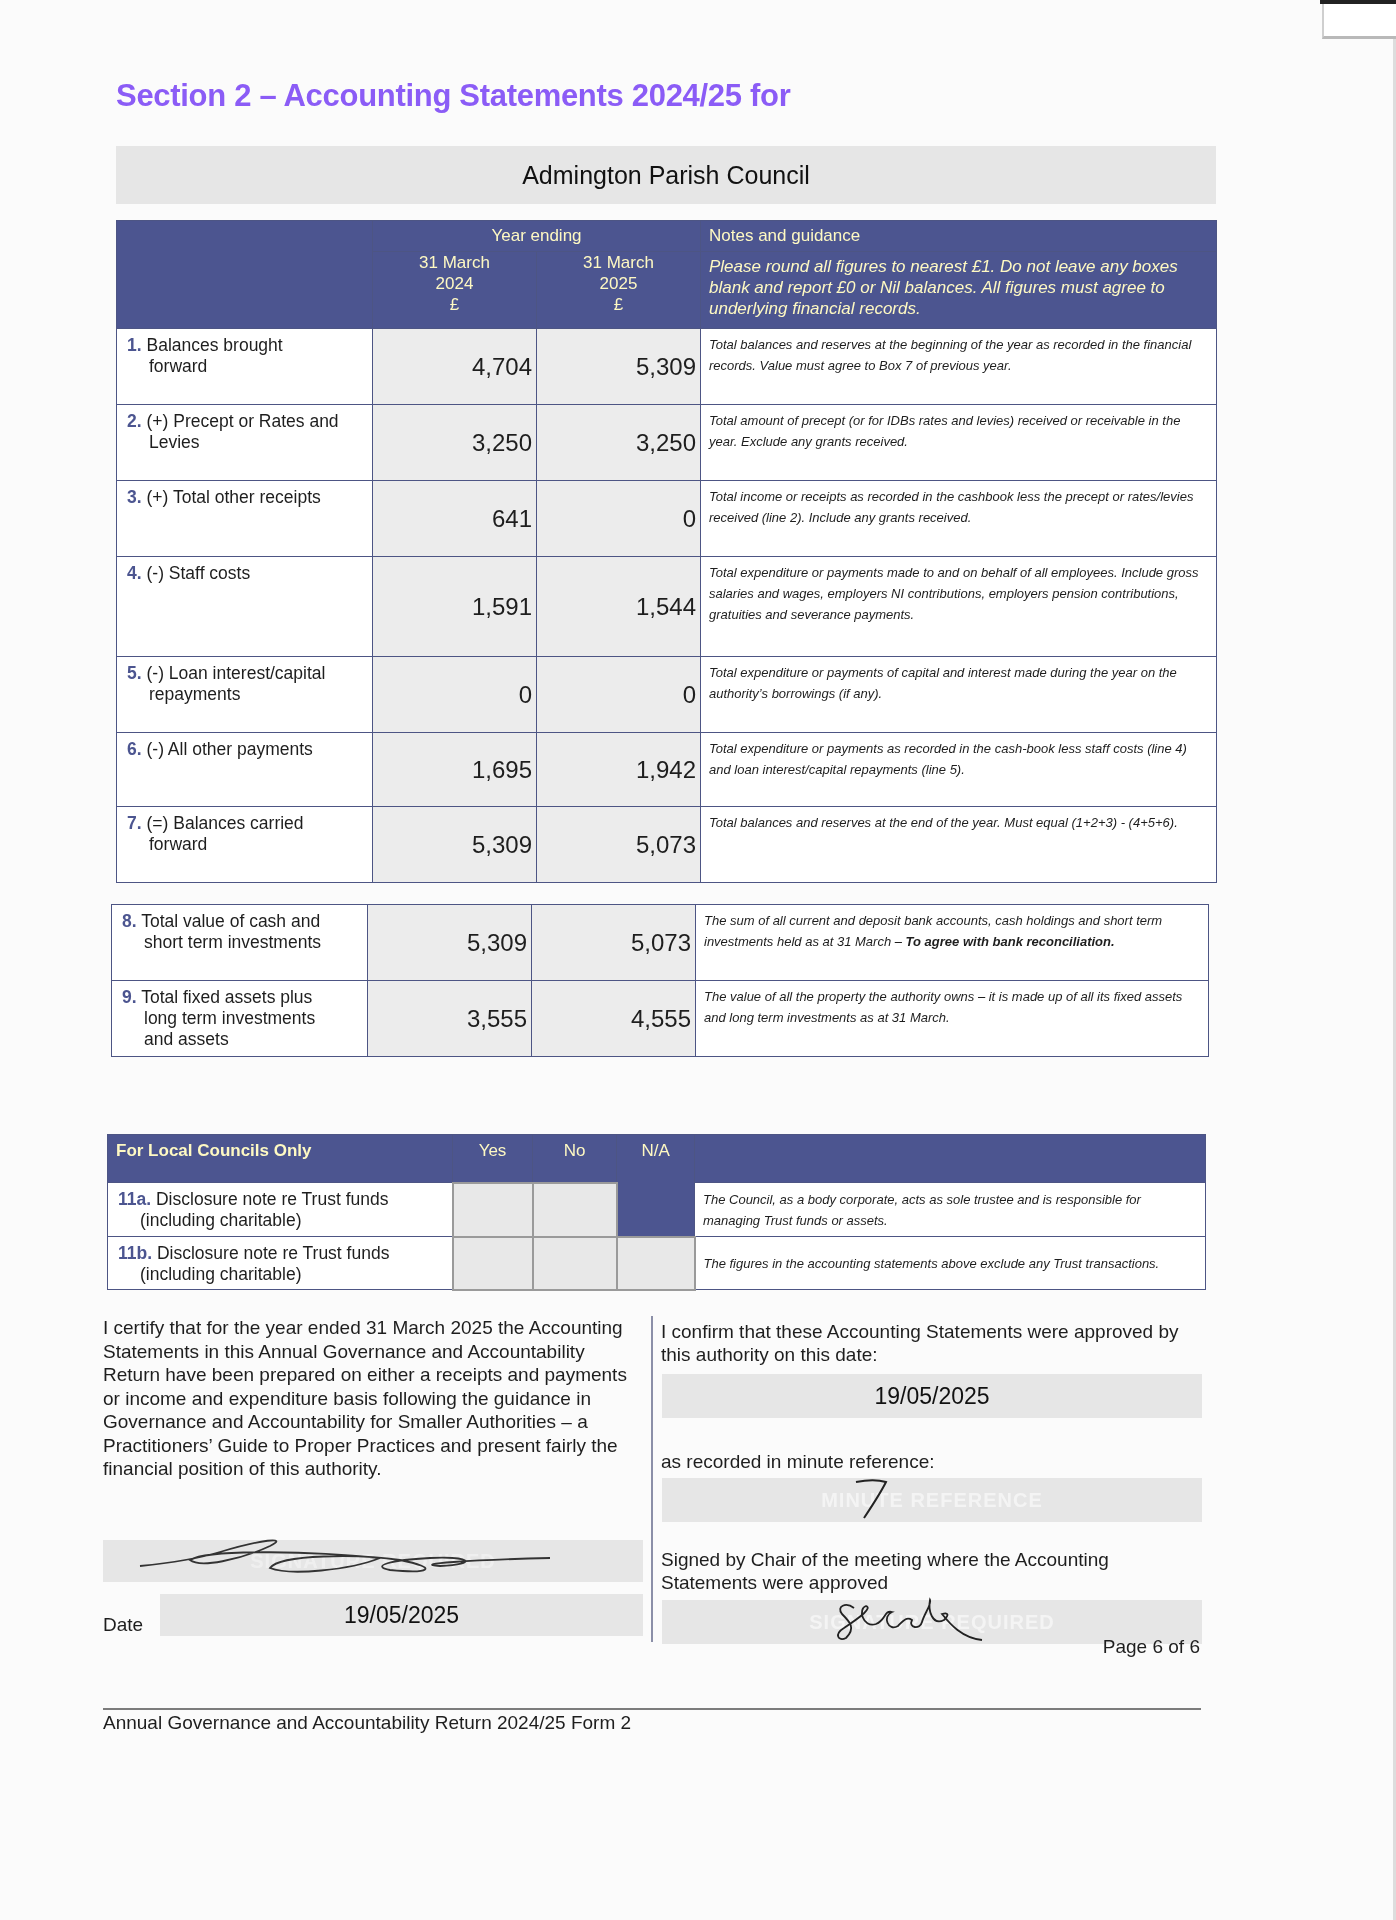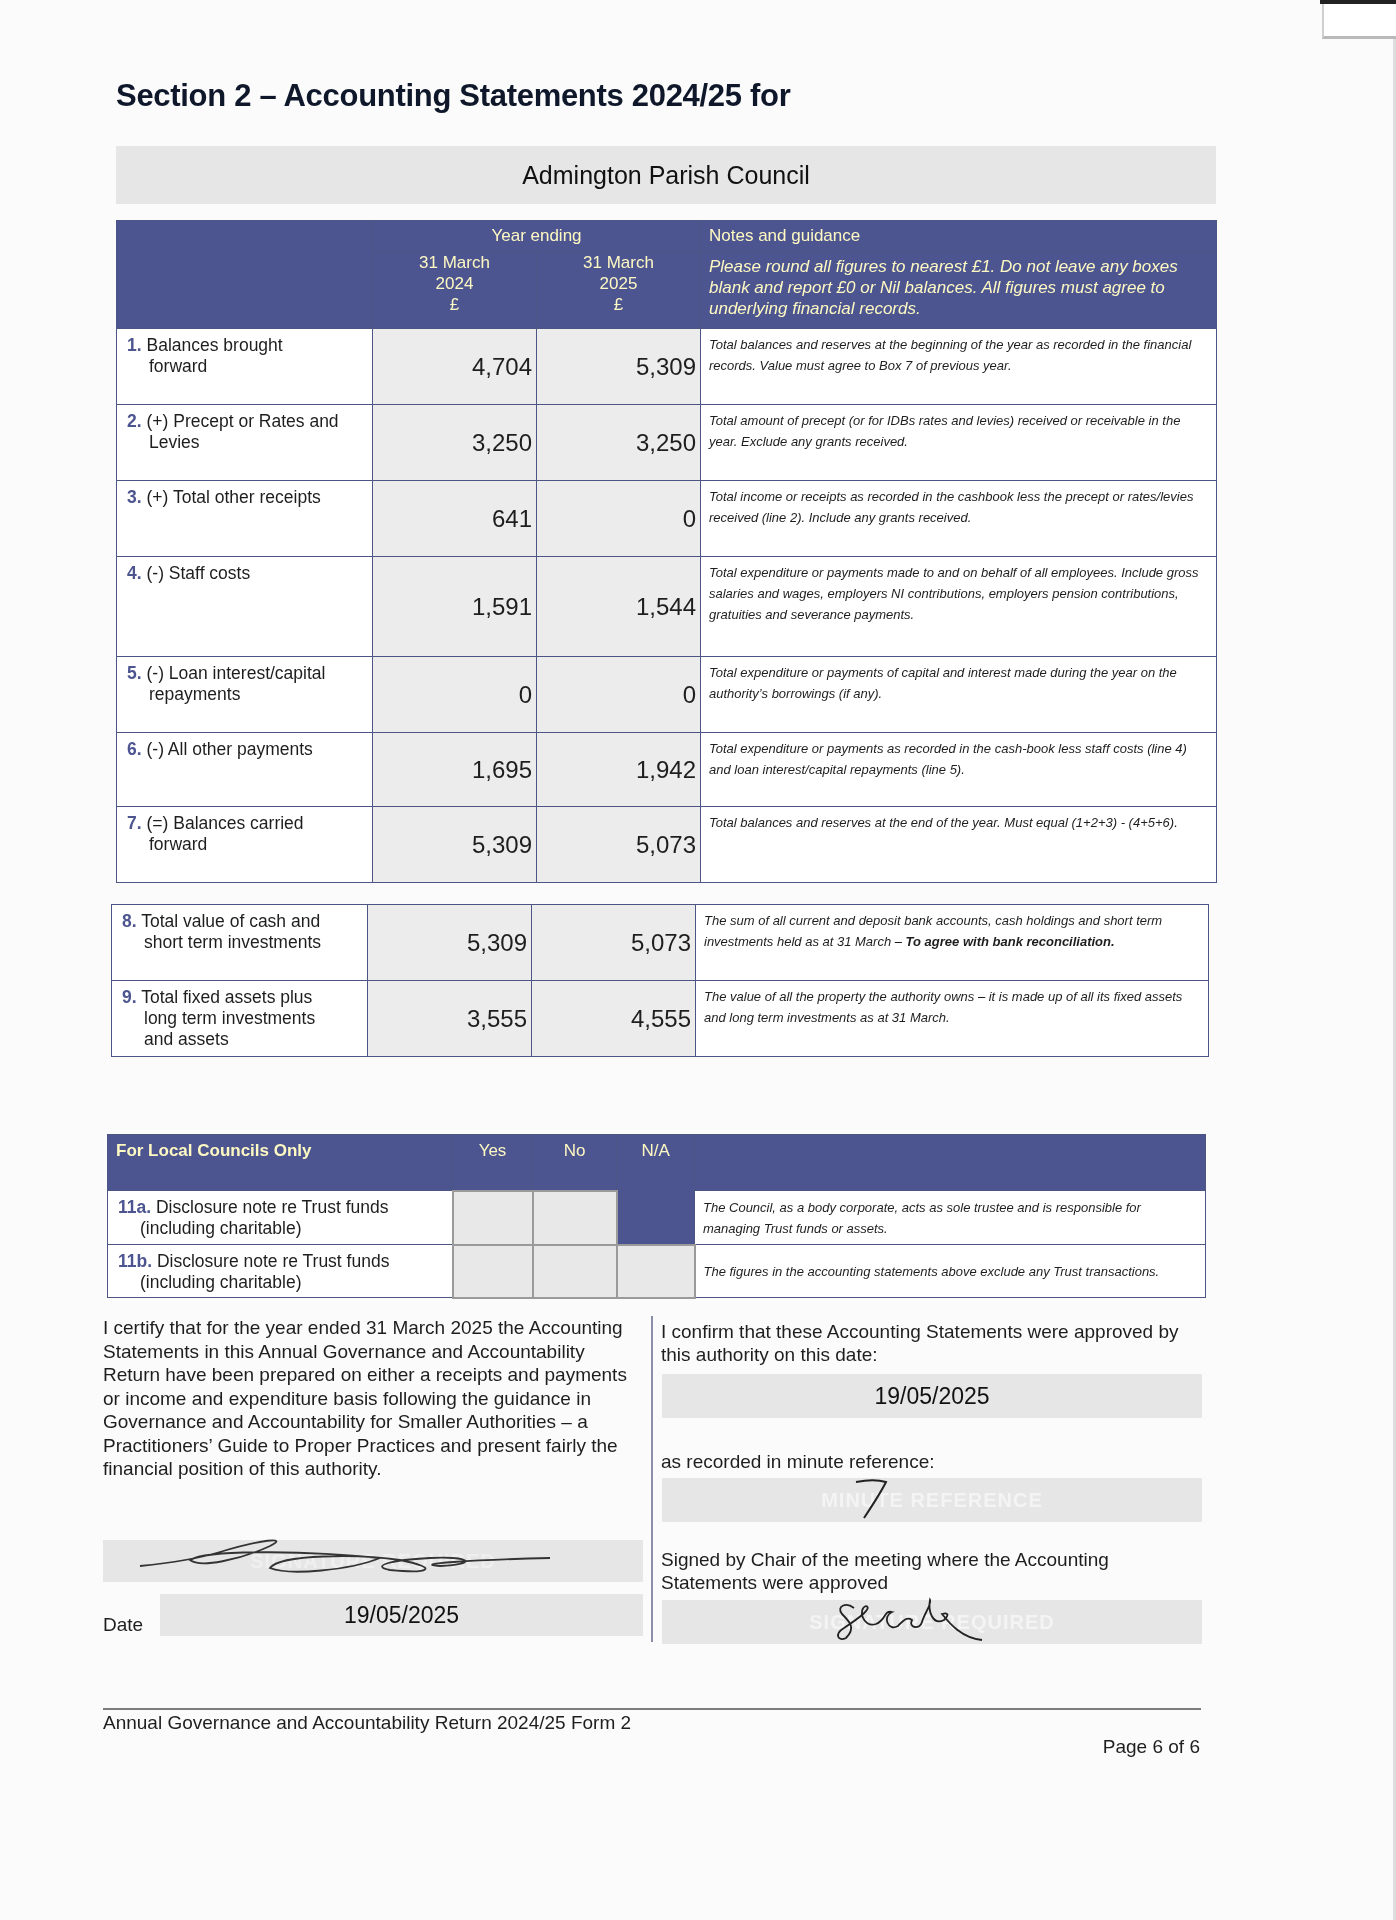--- a/index.html
+++ b/index.html
@@ -8,21 +8,21 @@
     background: #fbfbfb;
     font-family: "Liberation Sans", sans-serif;
     color: #1e1e1e;
   }
   .scan-edge-top { position: absolute; top: 0; right: 0; width: 76px; height: 4px; background: #222; }
   .scan-edge-right { position: absolute; top: 0; right: 0; width: 3px; height: 1920px; background: #ddd; }
   .page-fold { position: absolute; top: 0; left: 1322px; width: 74px; height: 36px; border-left: 2px solid #cfcfcf; border-bottom: 3px solid #b9b9b9; background:#fff; }
 
   .title {
     position: absolute; left: 116px; top: 78px;
-    font-size: 31px; font-weight: bold; color: #0f172a; letter-spacing: -0.3px;
+    font-size: 31px; font-weight: bold; color: #8b5cf6; letter-spacing: -0.3px;
   }
   .authority-box {
     position: absolute; left: 116px; top: 146px; width: 1100px; height: 58px;
     background: #e6e6e6; display: flex; align-items: center; justify-content: center;
     font-size: 25px; color: #111;
   }
 
   table.stmt {
     position: absolute; border-collapse: collapse; table-layout: fixed;
     font-family: "Liberation Sans", sans-serif;
@@ -48,21 +48,21 @@
   .cert-left { position: absolute; left: 103px; top: 1316px; width: 540px; font-size: 19px; line-height: 23.5px; }
   .cert-left .bold { font-weight: bold; margin-top: 4px; }
   .divider-v { position: absolute; left: 651px; top: 1316px; width: 2px; height: 326px; background: #8b8fa8; }
   .grey-field { position: absolute; background: #e6e6e6; display: flex; align-items: center; justify-content: center; font-size: 23px; color: #111; }
   .ghost { color: #f4f4f4; font-size: 20px; font-weight: bold; letter-spacing: 1px; position: absolute; }
   .date-label { position: absolute; left: 103px; top: 1614px; font-size: 19px; }
   .cert-right { position: absolute; left: 661px; font-size: 19px; line-height: 23px; width: 540px; }
 
   .footer-rule { position: absolute; left: 103px; top: 1708px; width: 1098px; height: 1.5px; background: #7c7c7c; }
   .footer-left { position: absolute; left: 103px; top: 1712px; font-size: 19px; line-height: 22px; }
-  .footer-right { position: absolute; right: 196px; top: 1736px; font-size: 19px; }
+  .footer-right { position: absolute; right: 196px; top: 1636px; font-size: 19px; }
   svg.sig { position: absolute; overflow: visible; }
 </style>
 </head>
 <body>
 
 <div class="scan-edge-right"></div>
 <div class="page-fold"></div>
 <div class="scan-edge-top"></div>
 
 <div class="title">Section 2 – Accounting Statements 2024/25 for</div>
@@ -206,21 +206,21 @@
 
 <table class="stmt t3" style="left:107px; top:1134px; width:1098px;">
   <colgroup>
     <col style="width:345px">
       <col style="width:80px">
       <col style="width:84px">
       <col style="width:78px">
       <col style="width:511px">
   </colgroup>
   <tbody>
-      <tr style="height:56px;">
+      <tr style="height:48px;">
     <th class="hdr hdr-lc">For Local Councils Only</th>
     <th class="hdr hdr-yn">Yes</th>
     <th class="hdr hdr-yn">No</th>
     <th class="hdr hdr-yn" rowspan="2">N/A</th>
     <th class="hdr"></th>
   </tr>
   <tr style="height:54px;margin-top:16px;">
     <td class="lbl">
       <span class="num">11a.</span>
       <span>Disclosure note re Trust funds</span>

